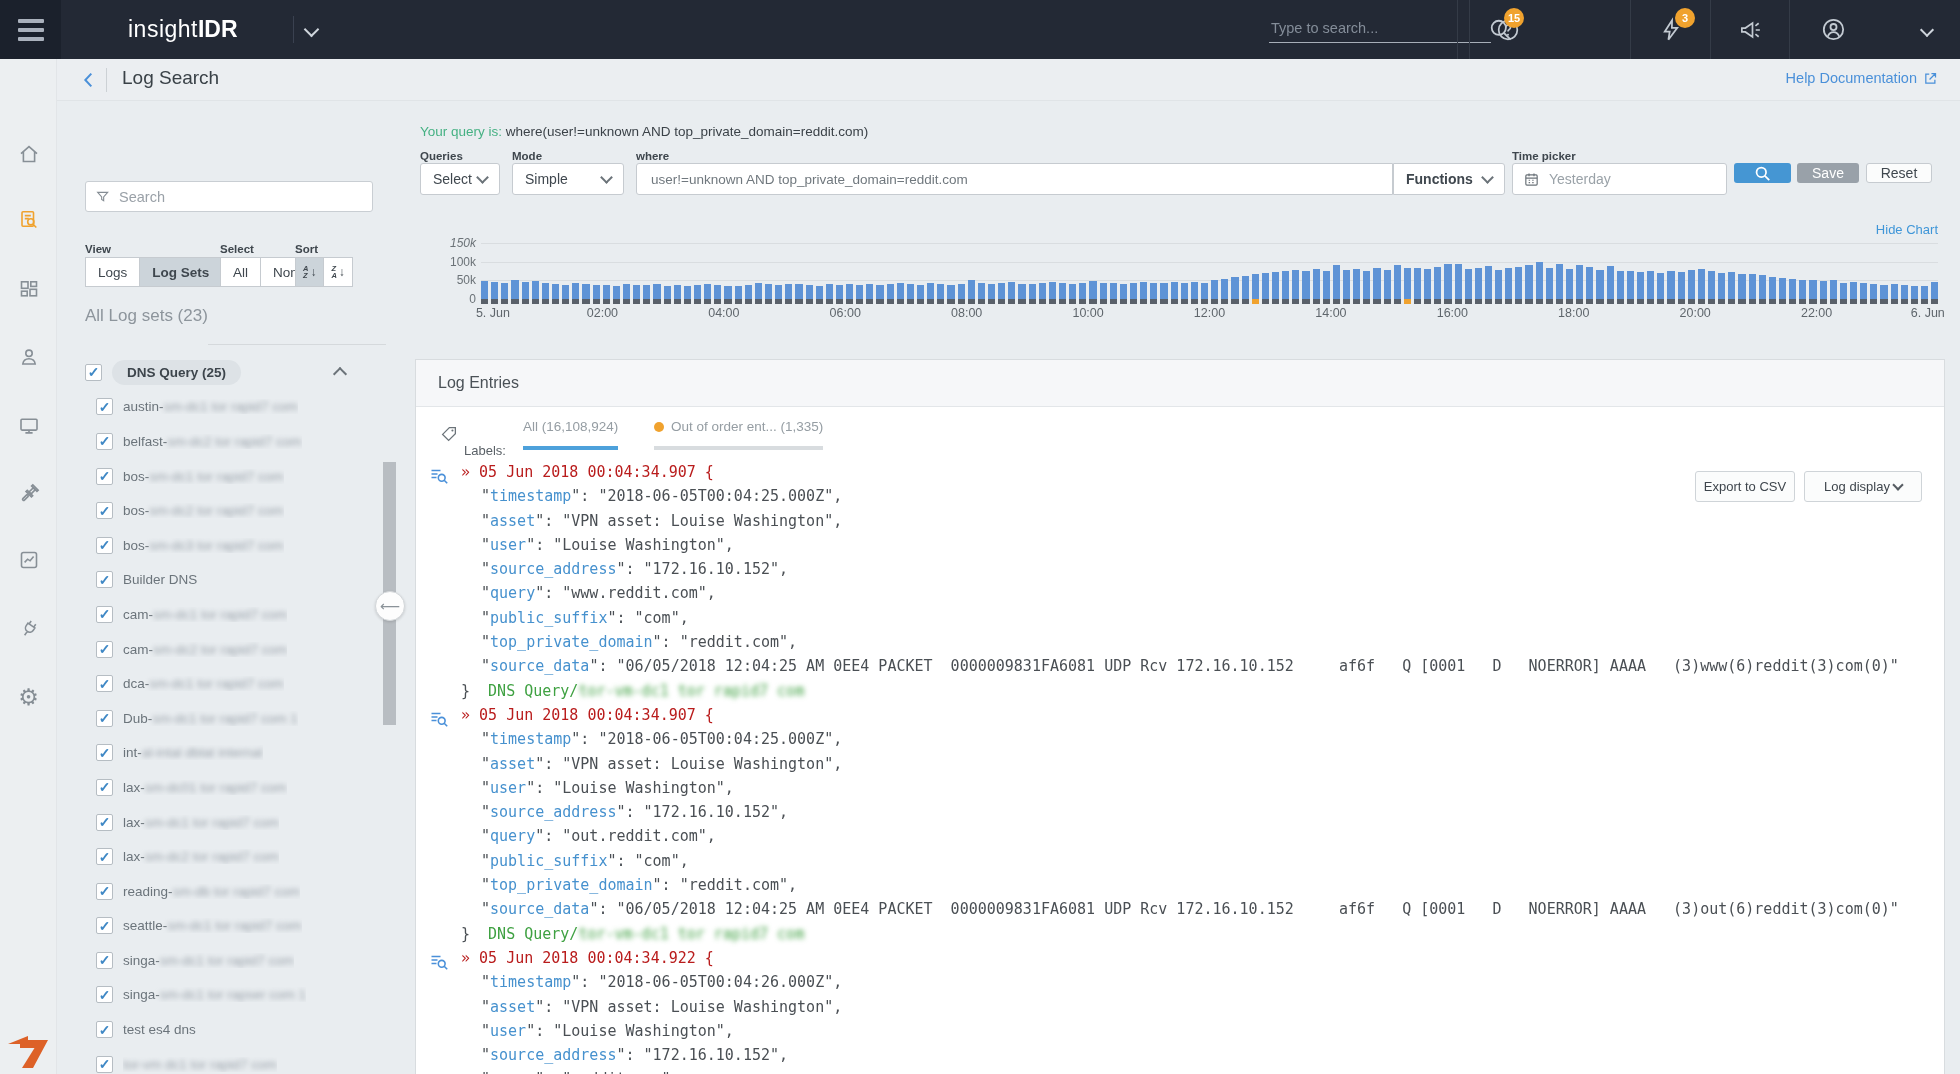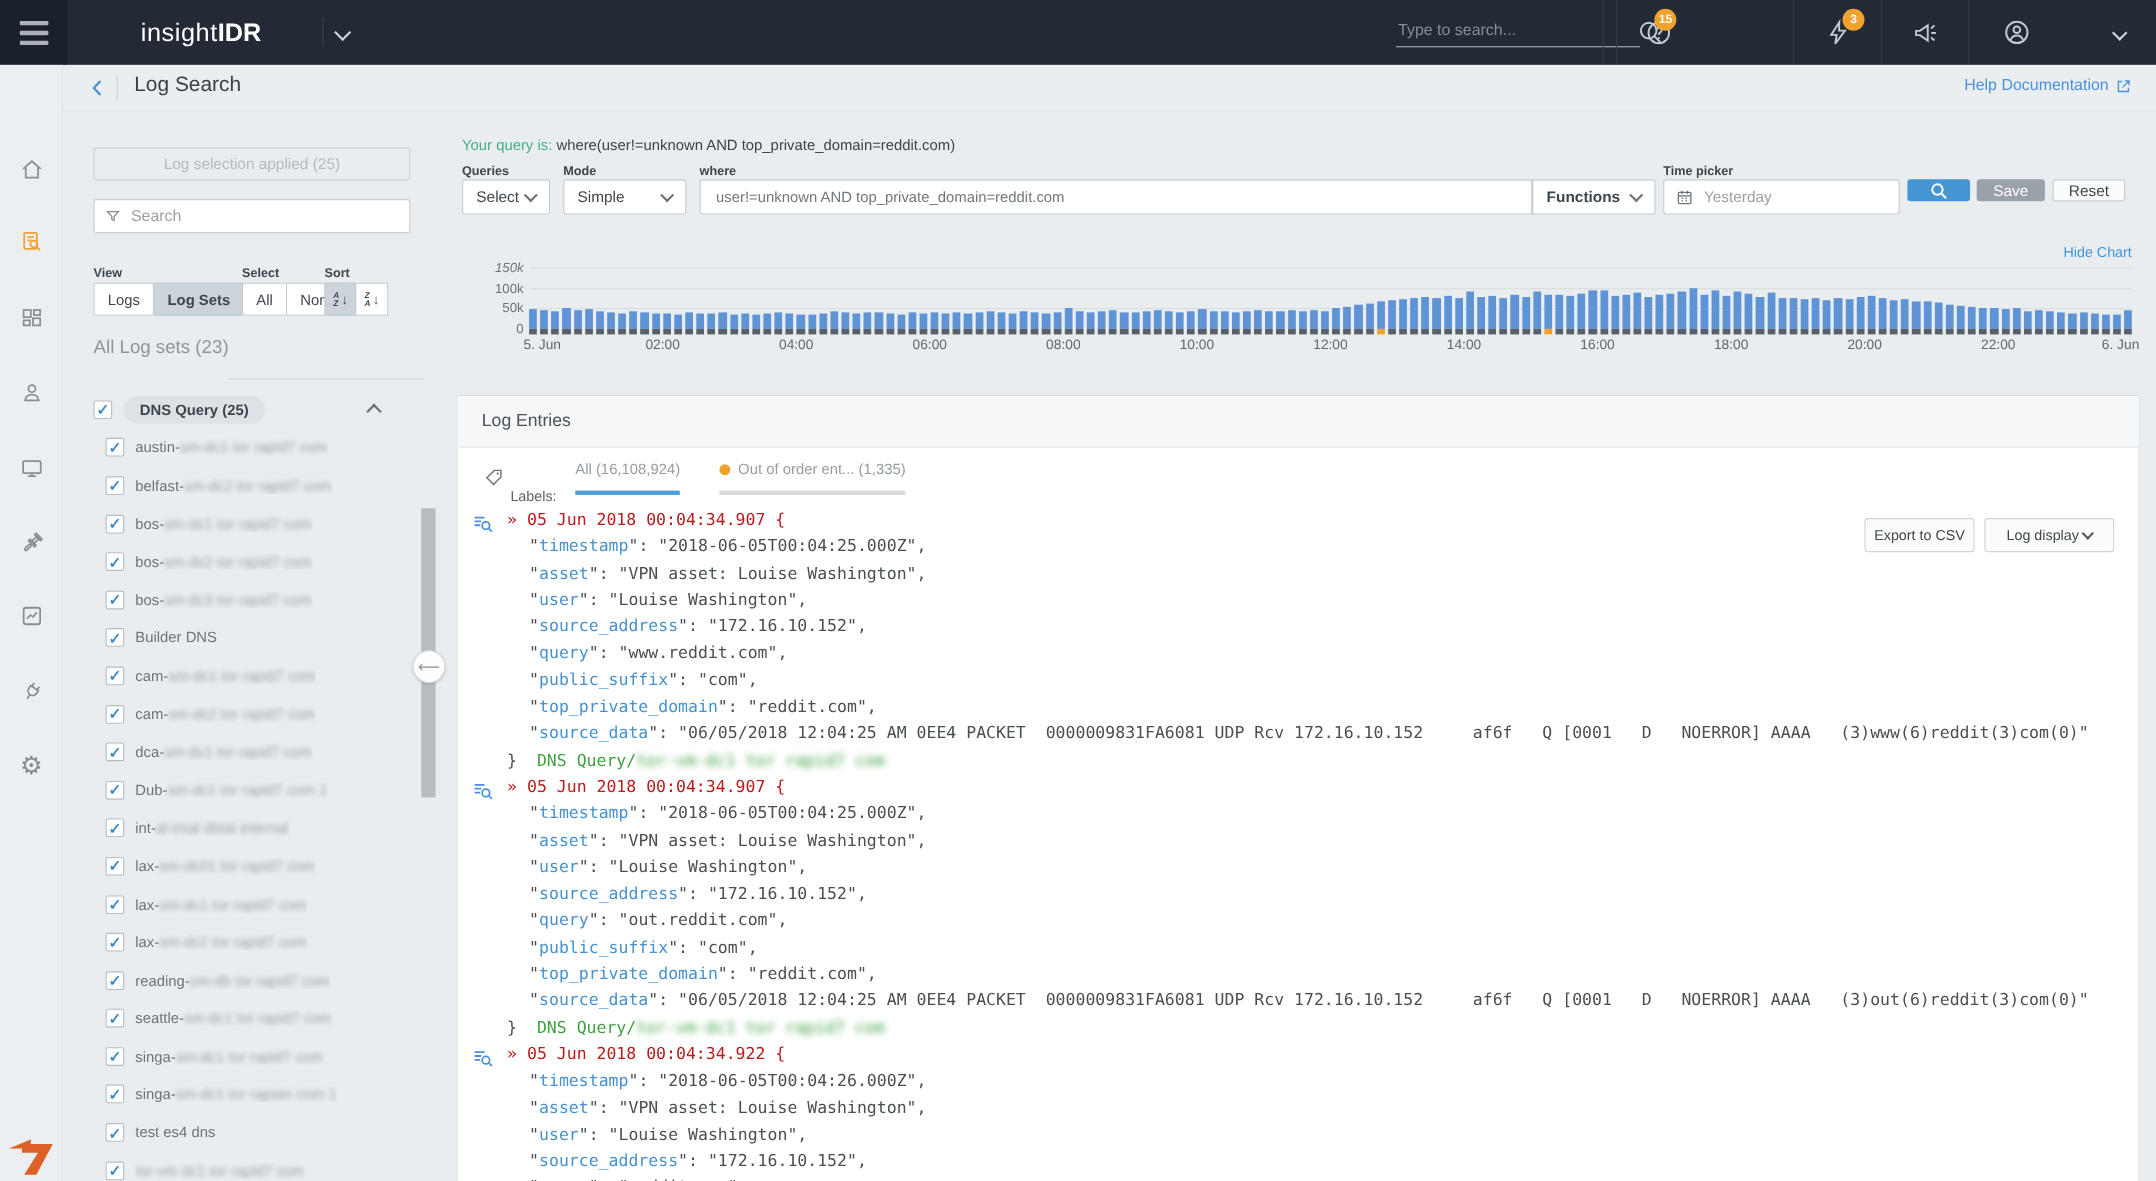--- a/index.html
+++ b/index.html
@@ -265,21 +265,20 @@
       </div>
       <div class="rail-item" style="top: 623px;">
         <span class="gearglyph">⚙</span>
       </div>
     </div>
   <svg class="r7logo" width="46" height="38" viewBox="0 0 46 38">
     <path d="M2 12 22 4v8z" fill="#dd6127"></path>
     <path d="M14 8h28l-15 28h-11l12.5-20H14z" fill="#dd6127"></path>
   </svg>
 
-  <button class="sel-btn">Log selection applied (25)</button>
   <div class="filter-box">
     <svg width="16" height="16" viewBox="0 0 24 24">
       <path d="M4 5h15l-6 6.8v5.7l-3-1.9v-3.8z" stroke="#858d94" stroke-width="1.7" fill="none"></path>
     </svg>
     <input placeholder="Search" style="">
   </div>
   <div class="mini-label" style="left:85px;">View</div>
   <div class="mini-label" style="left:220px;">Select</div>
   <div class="mini-label" style="left:295px;">Sort</div>
   <div class="btn-group" style="left:85px;">

